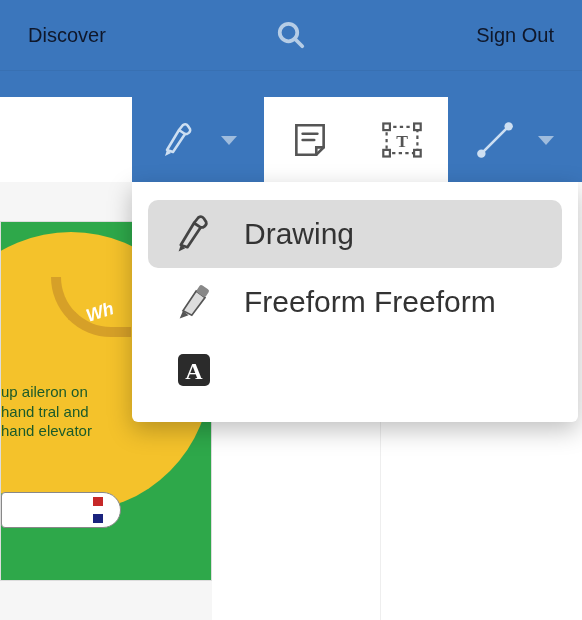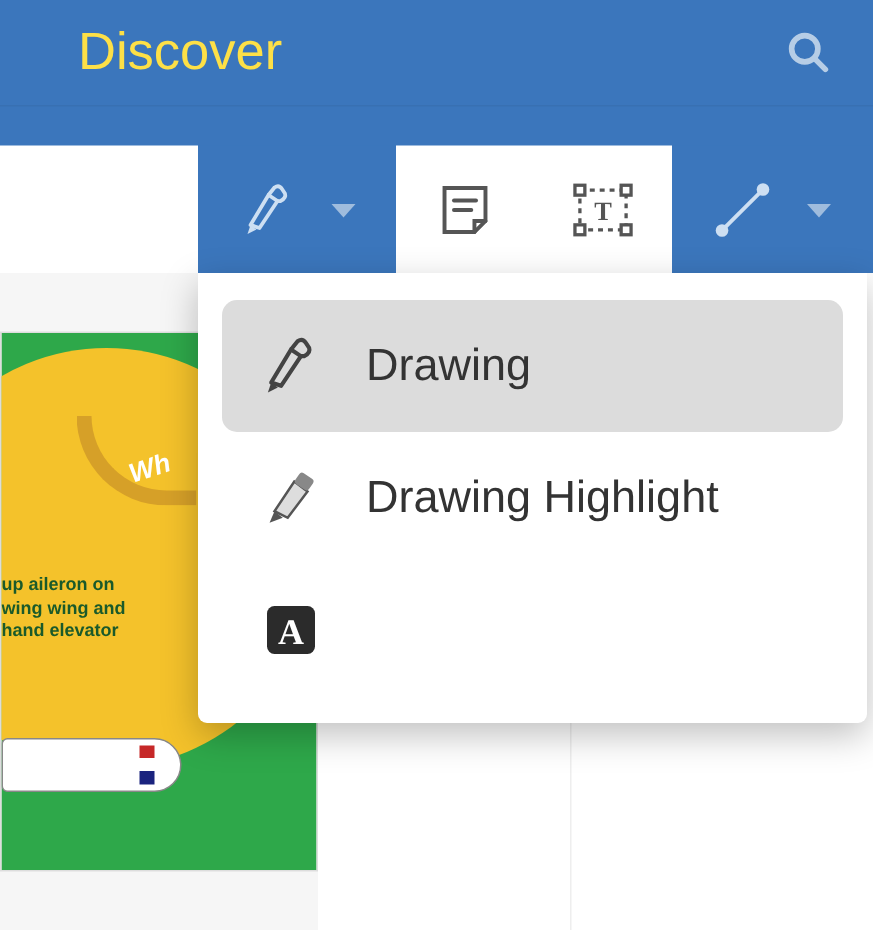--- a/index.html
+++ b/index.html
@@ -12,25 +12,24 @@
     }
     .topbar {
       background: #3b76bc;
       height: 70px;
       display: flex;
       align-items: center;
       justify-content: space-between;
       padding: 0 28px;
     }
     .topbar .nav-link {
-      color: #fde047;
-      font-size: 35px;
+      color: #0f172a;
+      font-size: 20px;
       font-weight: 500;
       cursor: pointer;
-      margin-left: 24px;
     }
     .topbar .search {
       color: #b6cde6;
       display: flex;
       align-items: center;
     }
     .toolbar-row {
       background: #3b76bc;
       height: 112px;
       display: flex;
@@ -118,22 +117,22 @@
       border: 10px solid #d6a028;
       border-top: none;
       border-right: none;
       border-radius: 0 0 0 60px;
     }
     .doc-text {
       position: absolute;
       left: 0px;
       top: 160px;
       color: #1a5a2a;
-      font-weight: 700;
-      font-size: 12px;
+      font-weight: 400;
+      font-size: 15px;
       line-height: 1.3;
     }
     .plane-body{
       position:absolute;
       left:0; top:270px;
       width:120px; height:36px;
       background:#fff;
       border:1px solid #888;
       border-radius:4px 18px 18px 4px;
     }
@@ -150,21 +149,21 @@
       width: 446px;
       background: #fff;
       border-radius: 0 0 6px 6px;
       box-shadow: 0 8px 24px rgba(0,0,0,0.25);
       padding: 18px 0 18px 0;
       z-index: 10;
     }
     .dropdown-item {
       display: flex;
       align-items: center;
-      height: 88px;
+      height: 68px;
       padding: 0 24px;
       gap: 28px;
       cursor: pointer;
       margin: 0 16px;
       border-radius: 10px;
     }
     .dropdown-item.selected {
       background: #dcdcdc;
     }
     .dropdown-item .dd-icon {
@@ -189,20 +188,21 @@
 <body>
 
 <div class="topbar">
   <span class="nav-link">Discover</span>
   <span class="search">
     <svg width="30" height="30" viewBox="0 0 24 24" fill="none" stroke="#b6cde6" stroke-width="3" stroke-linecap="round">
       <circle cx="10" cy="10" r="7"></circle>
       <line x1="21" y1="21" x2="15" y2="15"></line>
     </svg>
   </span>
+  <span class="nav-link">Sign Out</span>
 </div>
 
 <div class="toolbar-row">
   <div class="toolbar-left-spacer"></div>
 
   <div class="tool-group blue">
     <div class="tool-item with-drop">
       <svg width="40" height="40" viewBox="0 0 40 40">
         <path d="M8 30 L20 10 L26 14 L14 32 Z" fill="none" stroke="#cddff2" stroke-width="2.5" stroke-linejoin="round"></path>
         <path d="M8 30 L6 36 L12 33 Z" fill="#cddff2"></path>
@@ -246,21 +246,21 @@
 </div>
 
 <div class="content-area">
   <div class="page-bg">
   <div class="doc-preview">
     <div class="sun"></div>
     <div class="arrow"></div>
     <div class="whoosh">Wh</div>
     <div class="doc-text">
       <div>up aileron on</div>
-      <div>wing wing and</div>
+      <div>hand tral and</div>
       <div>hand elevator</div>
     </div>
     <div class="plane-body"></div>
     <div class="plane-stripe"></div>
   </div>
   </div>
 
   <div class="sep"></div>
 
   <div class="dropdown">
@@ -277,21 +277,21 @@
     </div>
 
     <div class="dropdown-item">
       <span class="dd-icon">
         <svg width="44" height="44" viewBox="0 0 40 40">
           <path d="M10 28 L22 10 L30 16 L18 32 Z" fill="#ddd" stroke="#555" stroke-width="1.5"></path>
           <path d="M10 28 L7 35 L15 32 Z" fill="#555"></path>
           <rect x="23" y="6" width="10" height="8" rx="2" transform="rotate(34 28 10)" fill="#888"></rect>
         </svg>
       </span>
-      <span class="dd-label">Drawing Highlight</span>
+      <span class="dd-label">Freeform Freeform</span>
     </div>
 
     <div class="dropdown-item">
       <span class="dd-icon">
         <svg width="40" height="40" viewBox="0 0 40 40">
           <rect x="4" y="4" width="32" height="32" rx="5" fill="#2b2b2b"></rect>
           <text x="20" y="29" font-size="24" font-family="Georgia, serif" fill="#fff" text-anchor="middle" font-weight="bold">A</text>
         </svg>
       </span>
     </div>

